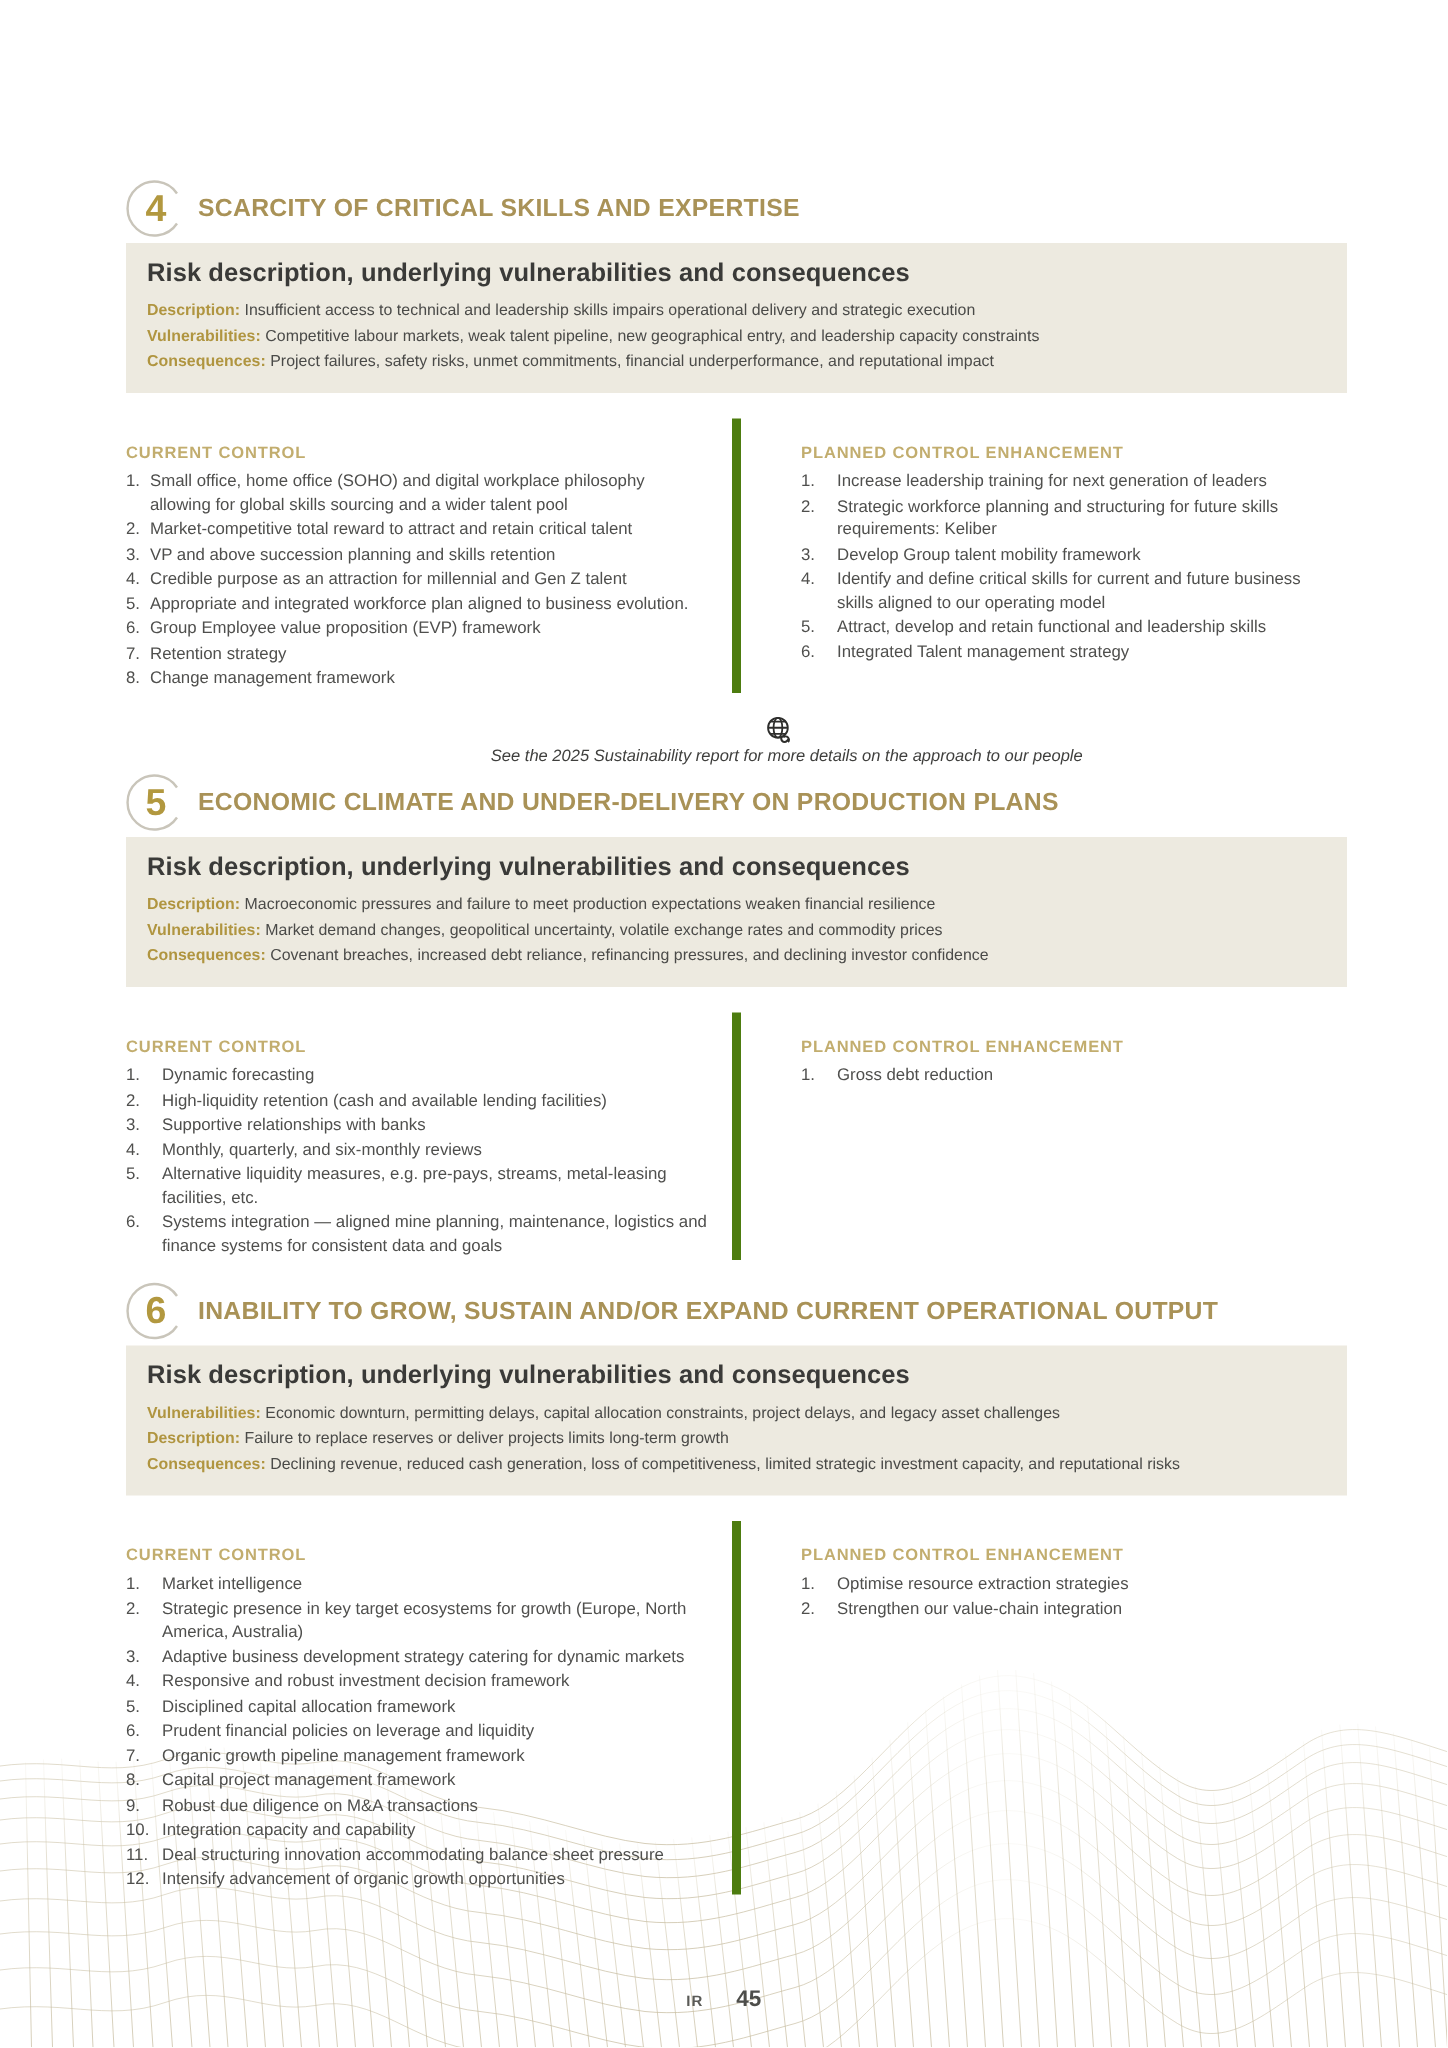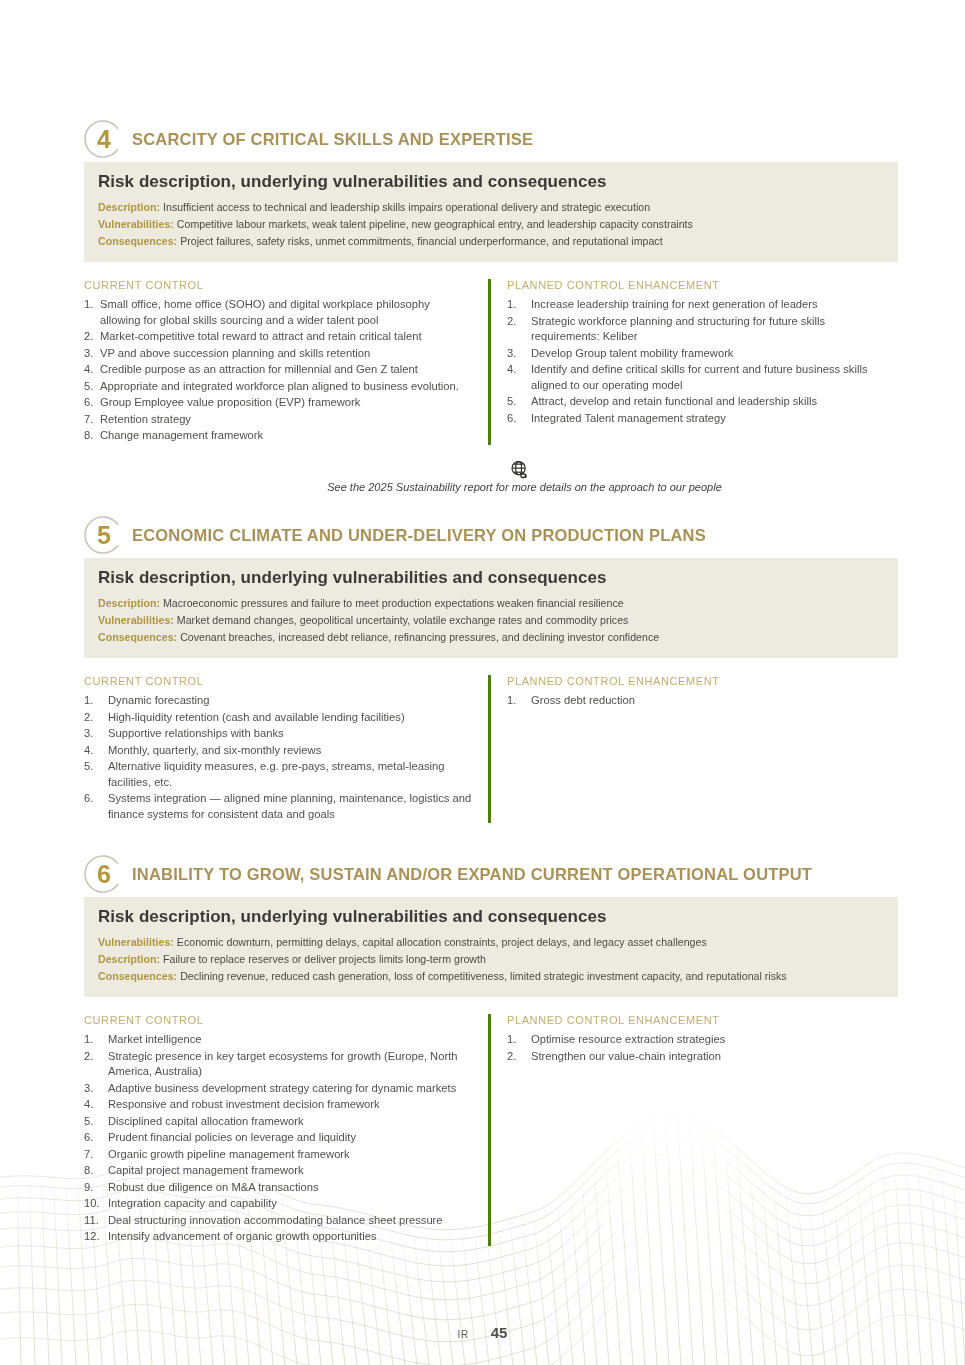--- a/index.html
+++ b/index.html
@@ -115,29 +115,30 @@
   }
   .col {
     box-sizing: border-box;
   }
   .col-left {
     width: 404px;
     padding-right: 16px;
   }
   .col-right {
     width: 404px;
-    padding-left: 16px;
-    border-left: 3px solid #4d7c0f;
+    padding-left: 40px;
+    border-left: 6px solid #4d7c0f;
   }
   .col-head {
     font-size: 11px;
-    font-weight: normal;
+    font-weight: bold;
     letter-spacing: 0.6px;
     color: #c2ad6e;
     margin-bottom: 6px;
+    margin-top: 17px;
   }
   ol.ctrl, ul.ctrl {
     list-style: none;
     margin: 0;
     padding: 0;
   }
   ol.ctrl li {
     position: relative;
     font-size: 11.2px;
     line-height: 15.5px;
@@ -191,21 +192,21 @@
     left: 0;
     bottom: 24px;
     width: 965px;
     display: flex;
     align-items: baseline;
     justify-content: center;
     z-index: 3;
   }
   .footer .ir {
     font-size: 10px;
-    font-weight: normal;
+    font-weight: bold;
     color: #5a5a57;
     letter-spacing: 0.6px;
     margin-right: 22px;
   }
   .footer .pg {
     font-size: 15px;
     font-weight: bold;
     color: #4d4d4a;
   }
 </style>

